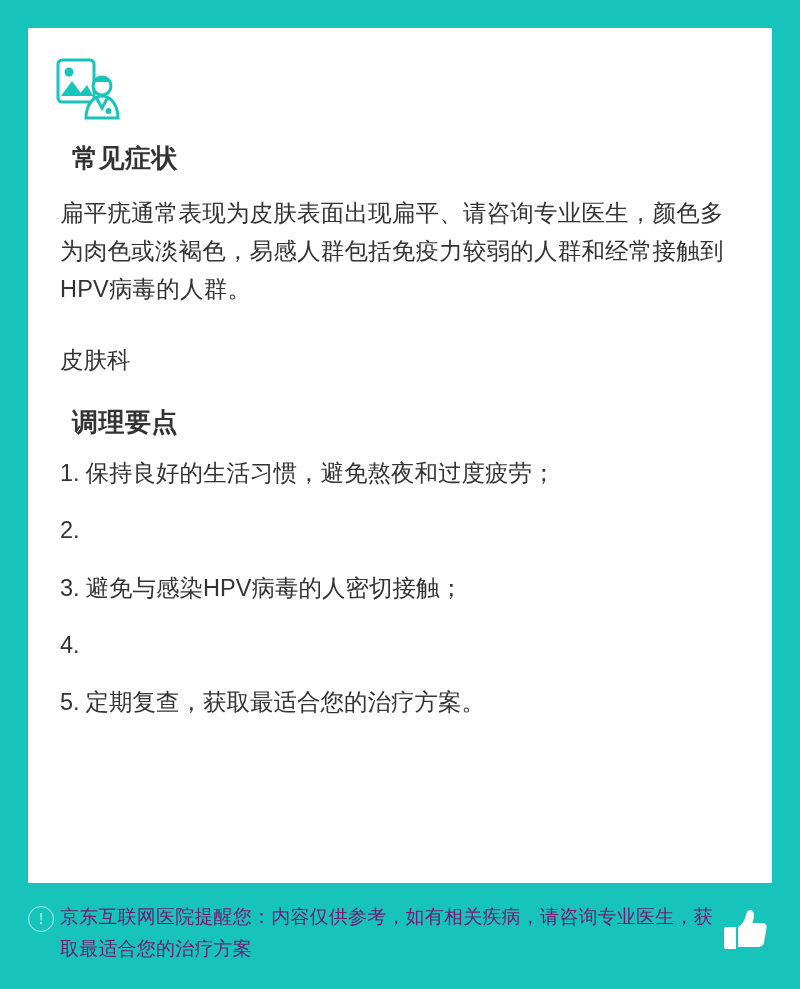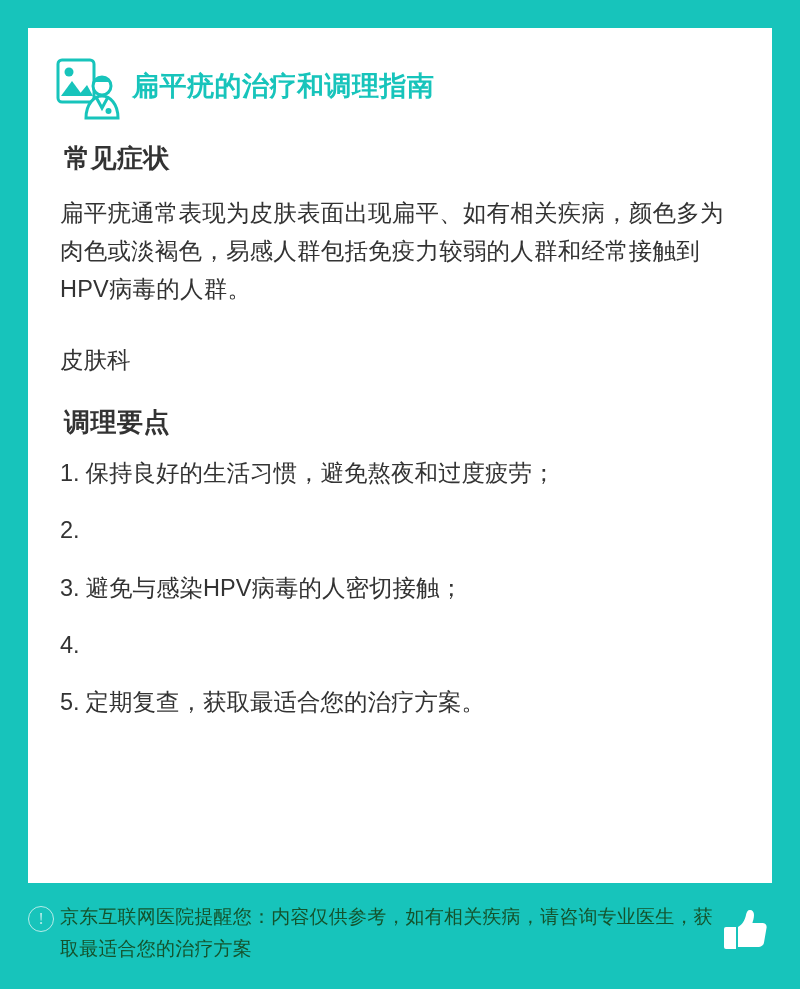--- a/index.html
+++ b/index.html
@@ -48,21 +48,21 @@
     color: #17c4bb;
     line-height: 1.2;
     padding-top: 14px;
     padding-left: 10px;
     letter-spacing: 0.5px;
   }
   h2.section {
     font-size: 26px;
     font-weight: bold;
     color: #333333;
-    margin: 28px 0 0 4px;
+    margin: 28px 0 0 12px;
     line-height: 1.3;
     letter-spacing: 0.5px;
   }
   .body-text {
     font-size: 23.5px;
     color: #333333;
     line-height: 1.62;
     margin: 18px 0 0 0;
     letter-spacing: 0.2px;
   }
@@ -115,21 +115,21 @@
     font-size: 17px;
     line-height: 23px;
     text-align: center;
     margin-top: 5px;
     margin-right: 6px;
     font-family: "Liberation Serif", serif;
   }
   .footer-text {
     flex: 1 1 auto;
     font-size: 19px;
-    color: #14532d;
+    color: #701a75;
     line-height: 1.7;
     letter-spacing: 0.2px;
   }
   .thumb {
     flex: 0 0 52px;
     width: 52px;
     height: 52px;
     margin-top: 4px;
     position: relative;
   }
@@ -148,25 +148,24 @@
           <circle cx="13" cy="16" r="4.5" fill="#17c4bb"></circle>
           <path d="M5 40 L16 25 L27 40 Z" fill="#17c4bb"></path>
           <path d="M22 40 L31 29 L37 40 Z" fill="#17c4bb"></path>
           <path d="M30 62 C30 48 38 40 46 40 C54 40 62 48 62 62 Z" fill="#ffffff" stroke="#17c4bb" stroke-width="3"></path>
           <path d="M40 41 L46 52 L52 41" fill="none" stroke="#17c4bb" stroke-width="3"></path>
           <circle cx="46" cy="30" r="9" fill="#ffffff" stroke="#17c4bb" stroke-width="3"></circle>
           <path d="M37 26 C39 19 53 19 55 26" fill="#17c4bb"></path>
           <circle cx="52.5" cy="55" r="3" fill="#17c4bb"></circle>
         </svg>
       </div>
-      <div class="header-title">扁平疣的治疗和调理指南</div>
     </div>
 
     <h2 class="section">常见症状</h2>
-    <p class="body-text">扁平疣通常表现为皮肤表面出现扁平、如有相关疾病，颜色多为肉色或淡褐色，易感人群包括免疫力较弱的人群和经常接触到HPV病毒的人群。</p>
+    <p class="body-text">扁平疣通常表现为皮肤表面出现扁平、请咨询专业医生，颜色多为肉色或淡褐色，易感人群包括免疫力较弱的人群和经常接触到HPV病毒的人群。</p>
 
     <p class="dept-text">皮肤科</p>
 
     <h2 class="section">调理要点</h2>
     <ol class="tips">
       <li>
         <span class="num">1.</span>
         <span>保持良好的生活习惯，避免熬夜和过度疲劳；</span>
       </li>
       <li>

